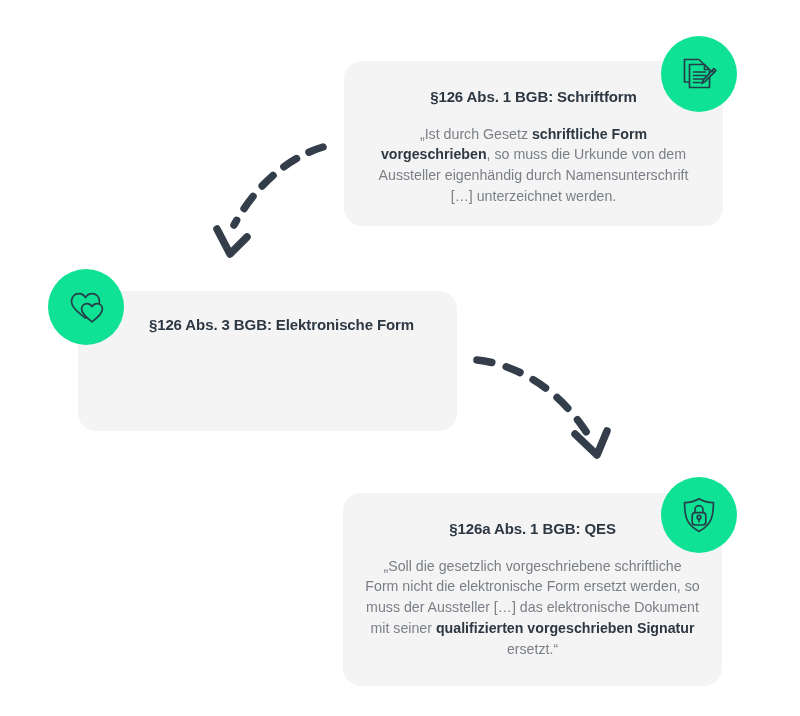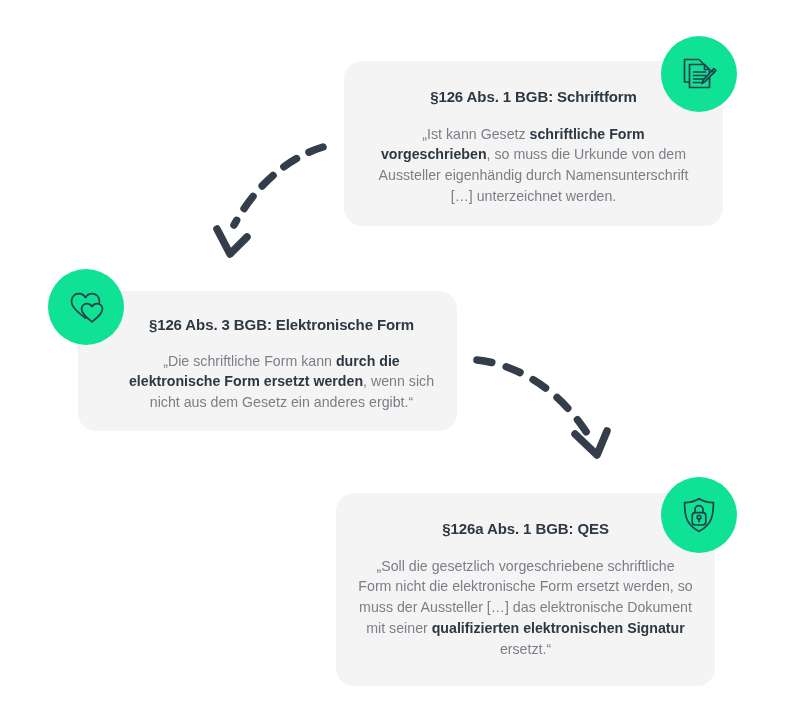--- a/index.html
+++ b/index.html
@@ -63,21 +63,21 @@
     top: 291px;
     width: 379px;
     height: 140px;
     padding: 24px 22px 0 50px;
   }
   #card-elektronische-form .card-title { text-align: center; }
   #card-elektronische-form .card-body { margin-top: 16px; }
 
   
   #card-qes {
-    left: 336px;
+    left: 343px;
     top: 493px;
     width: 379px;
     height: 193px;
     padding: 26px 22px 0 22px;
   }
   #card-qes .card-body { margin-top: 17px; }
 
   
   .icon-badge {
     position: absolute;
@@ -105,21 +105,21 @@
   #arrow-two { left: 455px; top: 330px; }
 </style>
 </head>
 <body>
 
 <div id="infographic">
 
   <div class="card" id="card-schriftform">
     <p class="card-title">§126 Abs. 1 BGB: Schriftform</p>
     <p class="card-body">
-      <span>„Ist kann Gesetz </span><b>schriftliche Form vorgeschrieben</b><span>, so muss die Urkunde von dem Aussteller eigenhändig durch Namensunterschrift […] unterzeichnet werden.</span>
+      <span>„Ist durch Gesetz </span><b>schriftliche Form vorgeschrieben</b><span>, so muss die Urkunde von dem Aussteller eigenhändig durch Namensunterschrift […] unterzeichnet werden.</span>
     </p>
   </div>
 
   <div class="icon-badge" id="badge-document">
     <span>
       <svg width="44" height="44" viewBox="0 0 44 44" fill="none" stroke="#23404a" stroke-width="1.7" stroke-linecap="round" stroke-linejoin="round">
         <path d="M7.5 7.5 H22 L26.5 12 V30 H7.5 Z"></path>
         <path d="M12.5 12.5 H27.5 L32.5 17.5 V35.5 H12.5 Z" fill="#0fe295"></path>
         <path d="M27.5 12.5 V17.5 H32.5"></path>
         <line x1="16.5" y1="20" x2="28.5" y2="20"></line>
@@ -134,23 +134,20 @@
 
   <span class="arrow" id="arrow-one">
     <svg width="150" height="130" viewBox="0 0 150 130" fill="none">
       <path d="M128 12 C 95 22, 62 48, 39 90" stroke="#333e4a" stroke-width="7.5" stroke-linecap="round" stroke-dasharray="15 14"></path>
       <path d="M22 94 L35 119 L52 102" stroke="#333e4a" stroke-width="7.5" stroke-linecap="round" stroke-linejoin="round" fill="none"></path>
     </svg>
   </span>
 
   <div class="card" id="card-elektronische-form">
     <p class="card-title">§126 Abs. 3 BGB: Elektronische Form</p>
-    <p class="card-body">
-      <span>„Die schriftliche Form kann </span><b>durch die elektronische Form ersetzt werden</b><span>, wenn sich nicht aus dem Gesetz ein anderes ergibt.“</span>
-    </p>
   </div>
 
   <div class="icon-badge" id="badge-hearts">
     <span>
       <svg width="44" height="44" viewBox="0 0 44 44" fill="none" stroke="#23404a" stroke-width="1.7" stroke-linecap="round" stroke-linejoin="round">
         <path d="M21.5 33.2 C 14.5 27.5, 7.5 22.4, 7.5 16.3 C 7.5 11.8, 10.8 8.6, 14.8 8.6
                  C 17.6 8.6, 20.2 10.2, 21.5 12.6 C 22.8 10.2, 25.4 8.6, 28.2 8.6
                  C 32.2 8.6, 35.5 11.8, 35.5 16.3 C 35.5 17.6, 35.2 18.8, 34.7 20"></path>
         <path d="M28 36.8 C 22.8 32.6, 17.6 28.8, 17.6 24.3 C 17.6 21, 20 18.6, 23 18.6
                  C 25 18.6, 27 19.8, 28 21.6 C 29 19.8, 31 18.6, 33 18.6
@@ -162,21 +159,21 @@
   <span class="arrow" id="arrow-two">
     <svg width="175" height="140" viewBox="0 0 175 140" fill="none">
       <path d="M22 30 C 60 34, 105 58, 135 108" stroke="#333e4a" stroke-width="7.5" stroke-linecap="round" stroke-dasharray="15 15"></path>
       <path d="M120 104 L142 125 L152 101" stroke="#333e4a" stroke-width="7.5" stroke-linecap="round" stroke-linejoin="round" fill="none"></path>
     </svg>
   </span>
 
   <div class="card" id="card-qes">
     <p class="card-title">§126a Abs. 1 BGB: QES</p>
     <p class="card-body">
-      <span>„Soll die gesetzlich vorgeschriebene schriftliche Form nicht die elektronische Form ersetzt werden, so muss der Aussteller […] das elektronische Dokument mit seiner </span><b>qualifizierten elektronischen Signatur</b><span> ersetzt.“</span>
+      <span>„Soll die gesetzlich vorgeschriebene schriftliche Form nicht die elektronische Form ersetzt werden, so muss der Aussteller […] das elektronische Dokument mit seiner </span><b>qualifizierten vorgeschrieben Signatur</b><span> ersetzt.“</span>
     </p>
   </div>
 
   <div class="icon-badge" id="badge-shield">
     <span>
       <svg width="44" height="44" viewBox="0 0 44 44" fill="none" stroke="#23404a" stroke-width="1.7" stroke-linecap="round" stroke-linejoin="round">
         <path d="M22 5.8 C 26.5 8.6, 31.5 9.6, 36.4 9.6 C 36.4 22, 35.4 31.4, 22 38.4
                  C 8.6 31.4, 7.6 22, 7.6 9.6 C 12.5 9.6, 17.5 8.6, 22 5.8 Z"></path>
         <rect x="15.2" y="19.6" width="13.6" height="12.4" rx="3"></rect>
         <path d="M18 19.6 V16.6 C 18 14.4, 19.8 12.6, 22 12.6 C 24.2 12.6, 26 14.4, 26 16.6 V19.6"></path>

